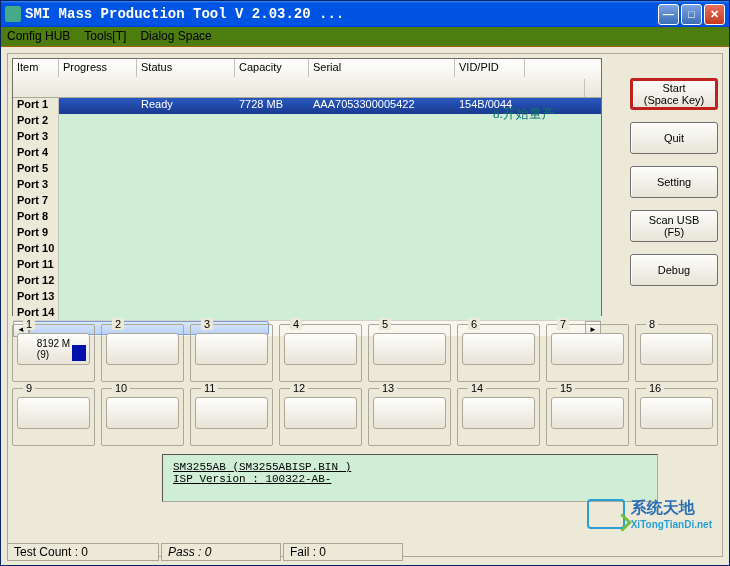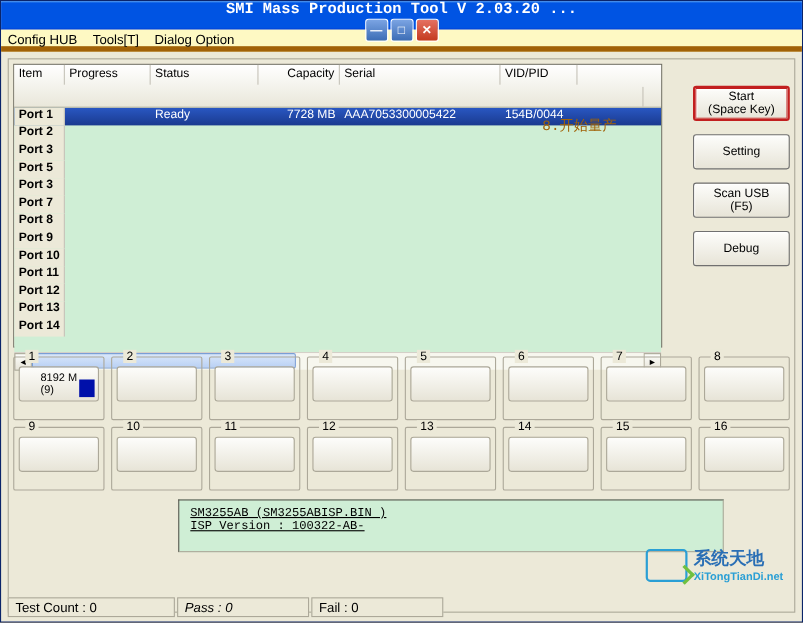--- a/index.html
+++ b/index.html
@@ -1,53 +1,53 @@
 <!DOCTYPE html>
 <html><head>
 <meta charset="utf-8">
 <style>
 * { box-sizing: border-box; margin: 0; padding: 0; }
 body { font-family: "Microsoft Sans Serif", Tahoma, sans-serif; font-size: 11px; background: #000; width: 730px; height: 566px; position: relative; }
 .window { width: 730px; height: 566px; background: #ece9d8; border: 1px solid #0a246a; }
-.titlebar { height: 26px; background: linear-gradient(to bottom, #3c8cf0 0%, #0054e3 8%, #0054e3 92%, #003dd7 100%); display: flex; align-items: center; padding: 0 4px; color: #fff; flex-direction: column; }
+.titlebar { height: 26px; background: linear-gradient(to bottom, #3c8cf0 0%, #0054e3 8%, #0054e3 92%, #003dd7 100%); display: flex; align-items: center; padding: 0 4px; color: #fff; }
 .titlebar-icon { width: 16px; height: 16px; background: #4a8; margin-right: 4px; border-radius: 2px; }
 .titlebar-text { flex: 1; font-size: 14px; font-weight: bold; font-family: "Courier New", monospace; }
 .win-buttons { display: flex; gap: 2px; }
 .win-btn { width: 21px; height: 21px; border: 1px solid #fff; border-radius: 3px; display: flex; align-items: center; justify-content: center; font-weight: bold; color: #fff; font-size: 11px; cursor: pointer; }
 .win-min, .win-max { background: linear-gradient(to bottom, #7ba4e3, #3c6db5); }
 .win-close { background: linear-gradient(to bottom, #e57162, #c43a1f); }
-.menubar { height: 20px; background: #fef9c3; border-bottom: 5px solid #a16207; display: flex; padding: 2px 6px; gap: 14px; font-size: 12px; }
+.menubar { height: 20px; background: #4d7c0f; border-bottom: 1px solid #a16207; display: flex; padding: 2px 6px; gap: 14px; font-size: 12px; }
 .menu-item { cursor: pointer; }
 .client { padding: 6px; position: relative; }
 .main-panel { border: 1px solid #aca899; background: #ece9d8; padding: 4px; position: relative; height: 504px; }
 .table-area { display: flex; gap: 28px; }
 .table-wrap { flex: 1; border: 1px solid #716f64; position: relative; height: 258px; }
 .table-header { display: flex; background: linear-gradient(to bottom, #fff, #e9e7da); border-bottom: 1px solid #aca899; }
 .th { border-right: 1px solid #c5c2b8; padding: 2px 4px; font-size: 11px; height: 18px; overflow: hidden; white-space: nowrap; }
 .col-item { width: 46px; }
 .col-progress { width: 78px; }
 .col-status { width: 98px; }
-.col-capacity { width: 74px; text-align: right; }
+.col-capacity { width: 74px; }
 .col-serial { width: 146px; }
 .col-vidpid { width: 70px; }
 .col-extra { width: 60px; margin-top: 20px; }
 .table-body { background: #cfeed5; height: 222px; overflow: hidden; }
 .tr { display: flex; height: 16px; }
 .tr.selected { background: linear-gradient(to bottom, #2957c2, #1a3a8f); color: #fff; }
 .td { padding: 0 4px; font-size: 11px; overflow: hidden; white-space: nowrap; }
 .td.col-item { background: #ece9d8; color: #000; border-right: 1px solid #c5c2b8; font-weight: bold; }
 .tr.selected .td.col-item { background: #ece9d8; color: #000; }
 .scrollbar-h { height: 16px; background: #f1efe2; display: flex; border-top: 1px solid #d4d0c8; }
 .sb-btn { width: 16px; height: 16px; background: linear-gradient(to bottom,#fdfdfb,#e7e5d9); border: 1px solid #aca899; display:flex;align-items:center;justify-content:center;font-size:8px; }
 .sb-track { flex: 1; background: #f7f7ef; position: relative; }
 .sb-thumb { position: absolute; left: 0; top: 0; height: 14px; width: 240px; background: linear-gradient(to bottom,#d9e7fb,#bad1f4); border: 1px solid #7a9ed6; border-radius: 2px; }
 .side-buttons { width: 88px; display: flex; flex-direction: column; gap: 12px; padding-top: 20px; }
 .btn3d { height: 32px; background: linear-gradient(to bottom,#fdfdfb,#e7e4d7); border: 1px solid #707070; border-radius: 3px; font-size: 11px; cursor: pointer; display: flex; align-items: center; justify-content: center; text-align: center; box-shadow: inset 1px 1px 0 #fff; }
 .start-btn { border: 2px solid #c21f1f; box-shadow: 0 0 0 1px #c21f1f inset, inset 2px 2px 0 #fff; line-height: 1.1; }
-.annotation { position: absolute; color: #a16207; font-size: 13px; left: 480px; top: 46px; font-family: Liberation Mono, monospace; pointer-events: none; }
+.annotation { position: absolute; color: #0f766e; font-size: 13px; left: 480px; top: 46px; font-family: Liberation Serif, serif; pointer-events: none; }
 .slots { margin-top: 8px; }
 .slot-row { display: flex; gap: 6px; margin-bottom: 6px; }
 .slot { flex: 1; border: 1px solid #aca899; border-radius: 2px; height: 58px; position: relative; padding-top: 2px; }
 .slot-label { position: absolute; top: -7px; left: 10px; background: #ece9d8; padding: 0 3px; font-size: 11px; }
 .slot-inner { margin: 6px 4px 4px 4px; height: 32px; background: linear-gradient(to bottom,#fdfdfb,#e7e4d7); border: 1px solid #aca899; border-radius: 3px; font-size: 10px; display: flex; flex-direction: column; align-items: center; justify-content: center; position: relative; }
 .slot-block { width: 14px; height: 16px; background: #0010aa; position: absolute; right: 3px; bottom: 3px; }
 .info-box { margin: 8px 60px 0 150px; border: 1px inset #aca899; background: #cfeed5; padding: 6px 10px; font-size: 11px; font-family: "Courier New", monospace; height: 48px; text-decoration: underline; }
 .statusbar { position: absolute; bottom: 2px; left: 6px; right: 6px; height: 18px; display: flex; font-size: 12px; }
 .status-cell { border: 1px solid #aca899; padding: 1px 6px; margin-right: 2px; background: #ece9d8; }
 .sc1 { width: 152px; } .sc2 { width: 120px; font-style: italic; } .sc3 { width: 120px; }
@@ -64,21 +64,21 @@
     <div class="titlebar-text">SMI Mass Production Tool        V 2.03.20   ...</div>
     <div class="win-buttons">
       <div class="win-btn win-min">—</div>
       <div class="win-btn win-max">□</div>
       <div class="win-btn win-close">✕</div>
     </div>
   </div>
   <div class="menubar">
     <span class="menu-item">Config HUB</span>
     <span class="menu-item">Tools[T]</span>
-    <span class="menu-item">Dialog Option</span>
+    <span class="menu-item">Dialog Space</span>
   </div>
   <div class="client">
     <div class="main-panel">
       <div class="table-area">
         <div class="table-wrap">
           <div class="table-header">
             <div class="th col-item">Item</div>
             <div class="th col-progress">Progress</div>
             <div class="th col-status">Status</div>
             <div class="th col-capacity">Capacity</div>
@@ -108,20 +108,29 @@
               <div class="tr">
                 <div class="td col-item">Port 3</div>
                 <div class="td col-progress"></div>
                 <div class="td col-status"></div>
                 <div class="td col-capacity"></div>
                 <div class="td col-serial"></div>
                 <div class="td col-vidpid"></div>
                 <div class="td col-extra"></div>
               </div>
               <div class="tr">
+                <div class="td col-item">Port 4</div>
+                <div class="td col-progress"></div>
+                <div class="td col-status"></div>
+                <div class="td col-capacity"></div>
+                <div class="td col-serial"></div>
+                <div class="td col-vidpid"></div>
+                <div class="td col-extra"></div>
+              </div>
+              <div class="tr">
                 <div class="td col-item">Port 5</div>
                 <div class="td col-progress"></div>
                 <div class="td col-status"></div>
                 <div class="td col-capacity"></div>
                 <div class="td col-serial"></div>
                 <div class="td col-vidpid"></div>
                 <div class="td col-extra"></div>
               </div>
               <div class="tr">
                 <div class="td col-item">Port 3</div>
@@ -210,20 +219,21 @@
             <div class="sb-track">
                 <div class="sb-thumb"></div>
               </div>
             <div class="sb-btn">►</div>
           </div>
           <div class="annotation">8.开始量产</div>
         </div>
         <div class="side-buttons">
           <button class="btn3d start-btn" style="white-space:pre-line">Start
 (Space Key)</button>
+          <button class="btn3d">Quit</button>
           <button class="btn3d">Setting</button>
           <button class="btn3d" style="white-space:pre-line">Scan USB
 (F5)</button>
           <button class="btn3d">Debug</button>
         </div>
       </div>
 
       <div class="slots" id="slots">
           <div class="slot-row">
             <div class="slot">

